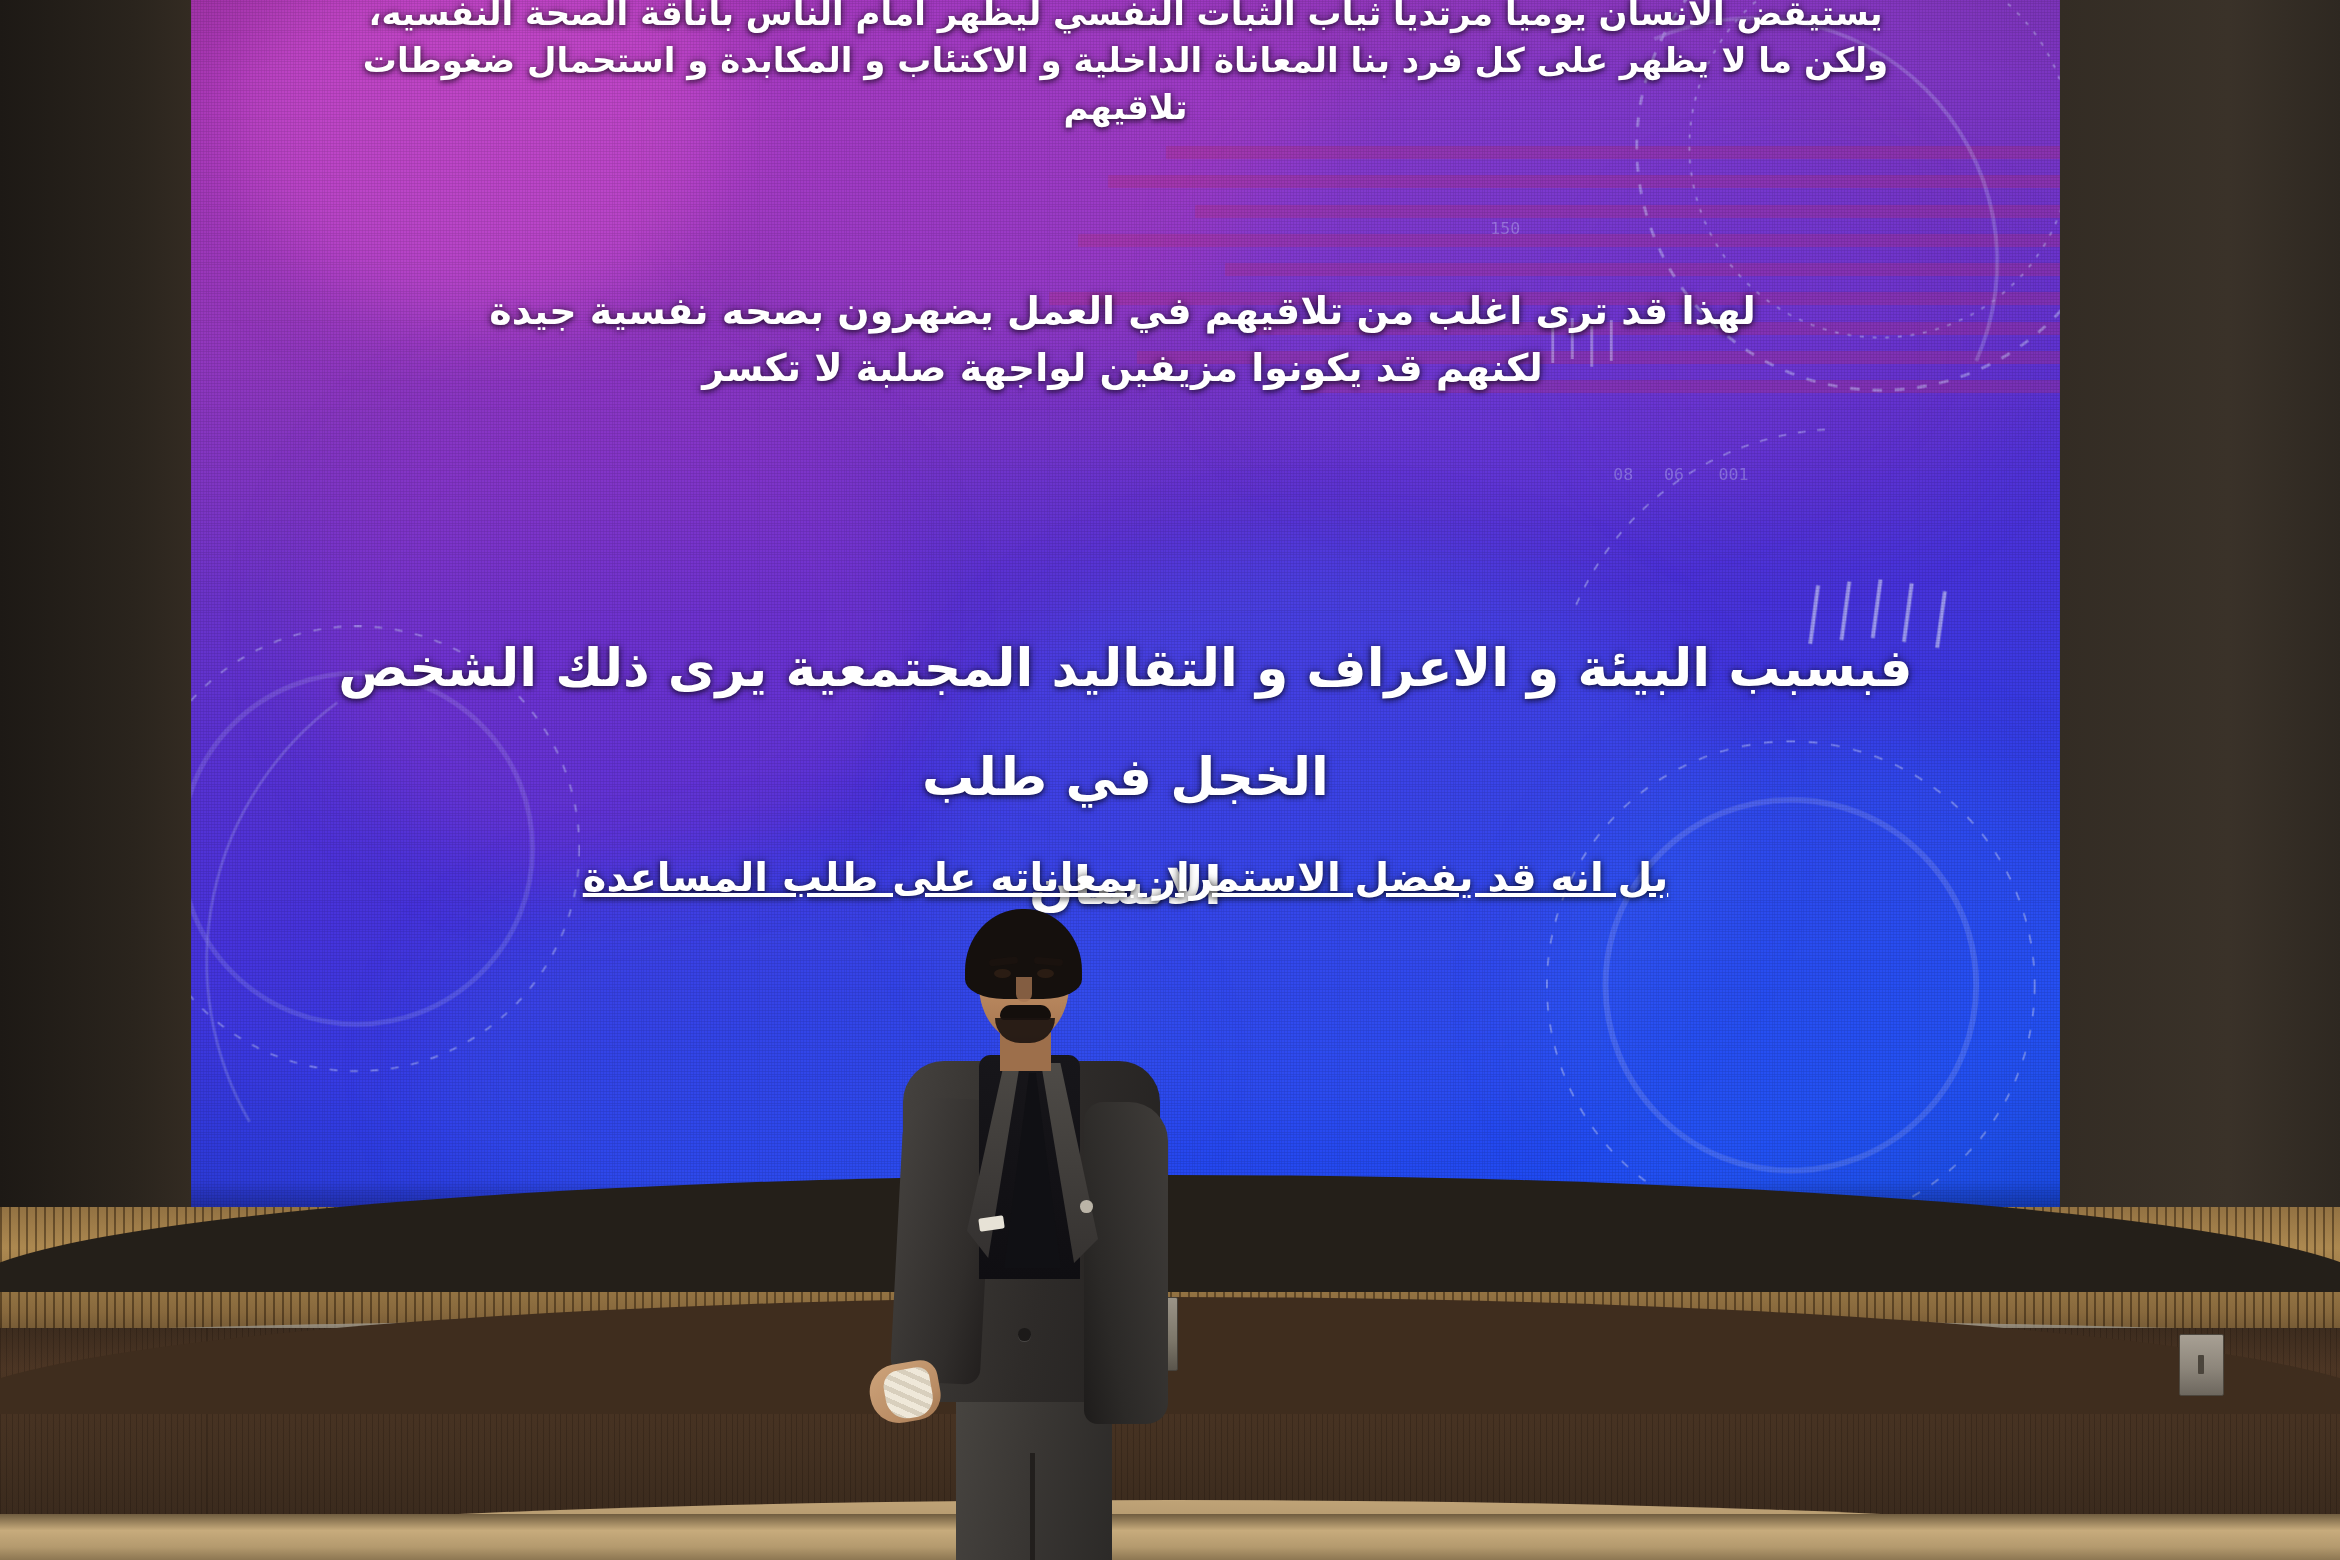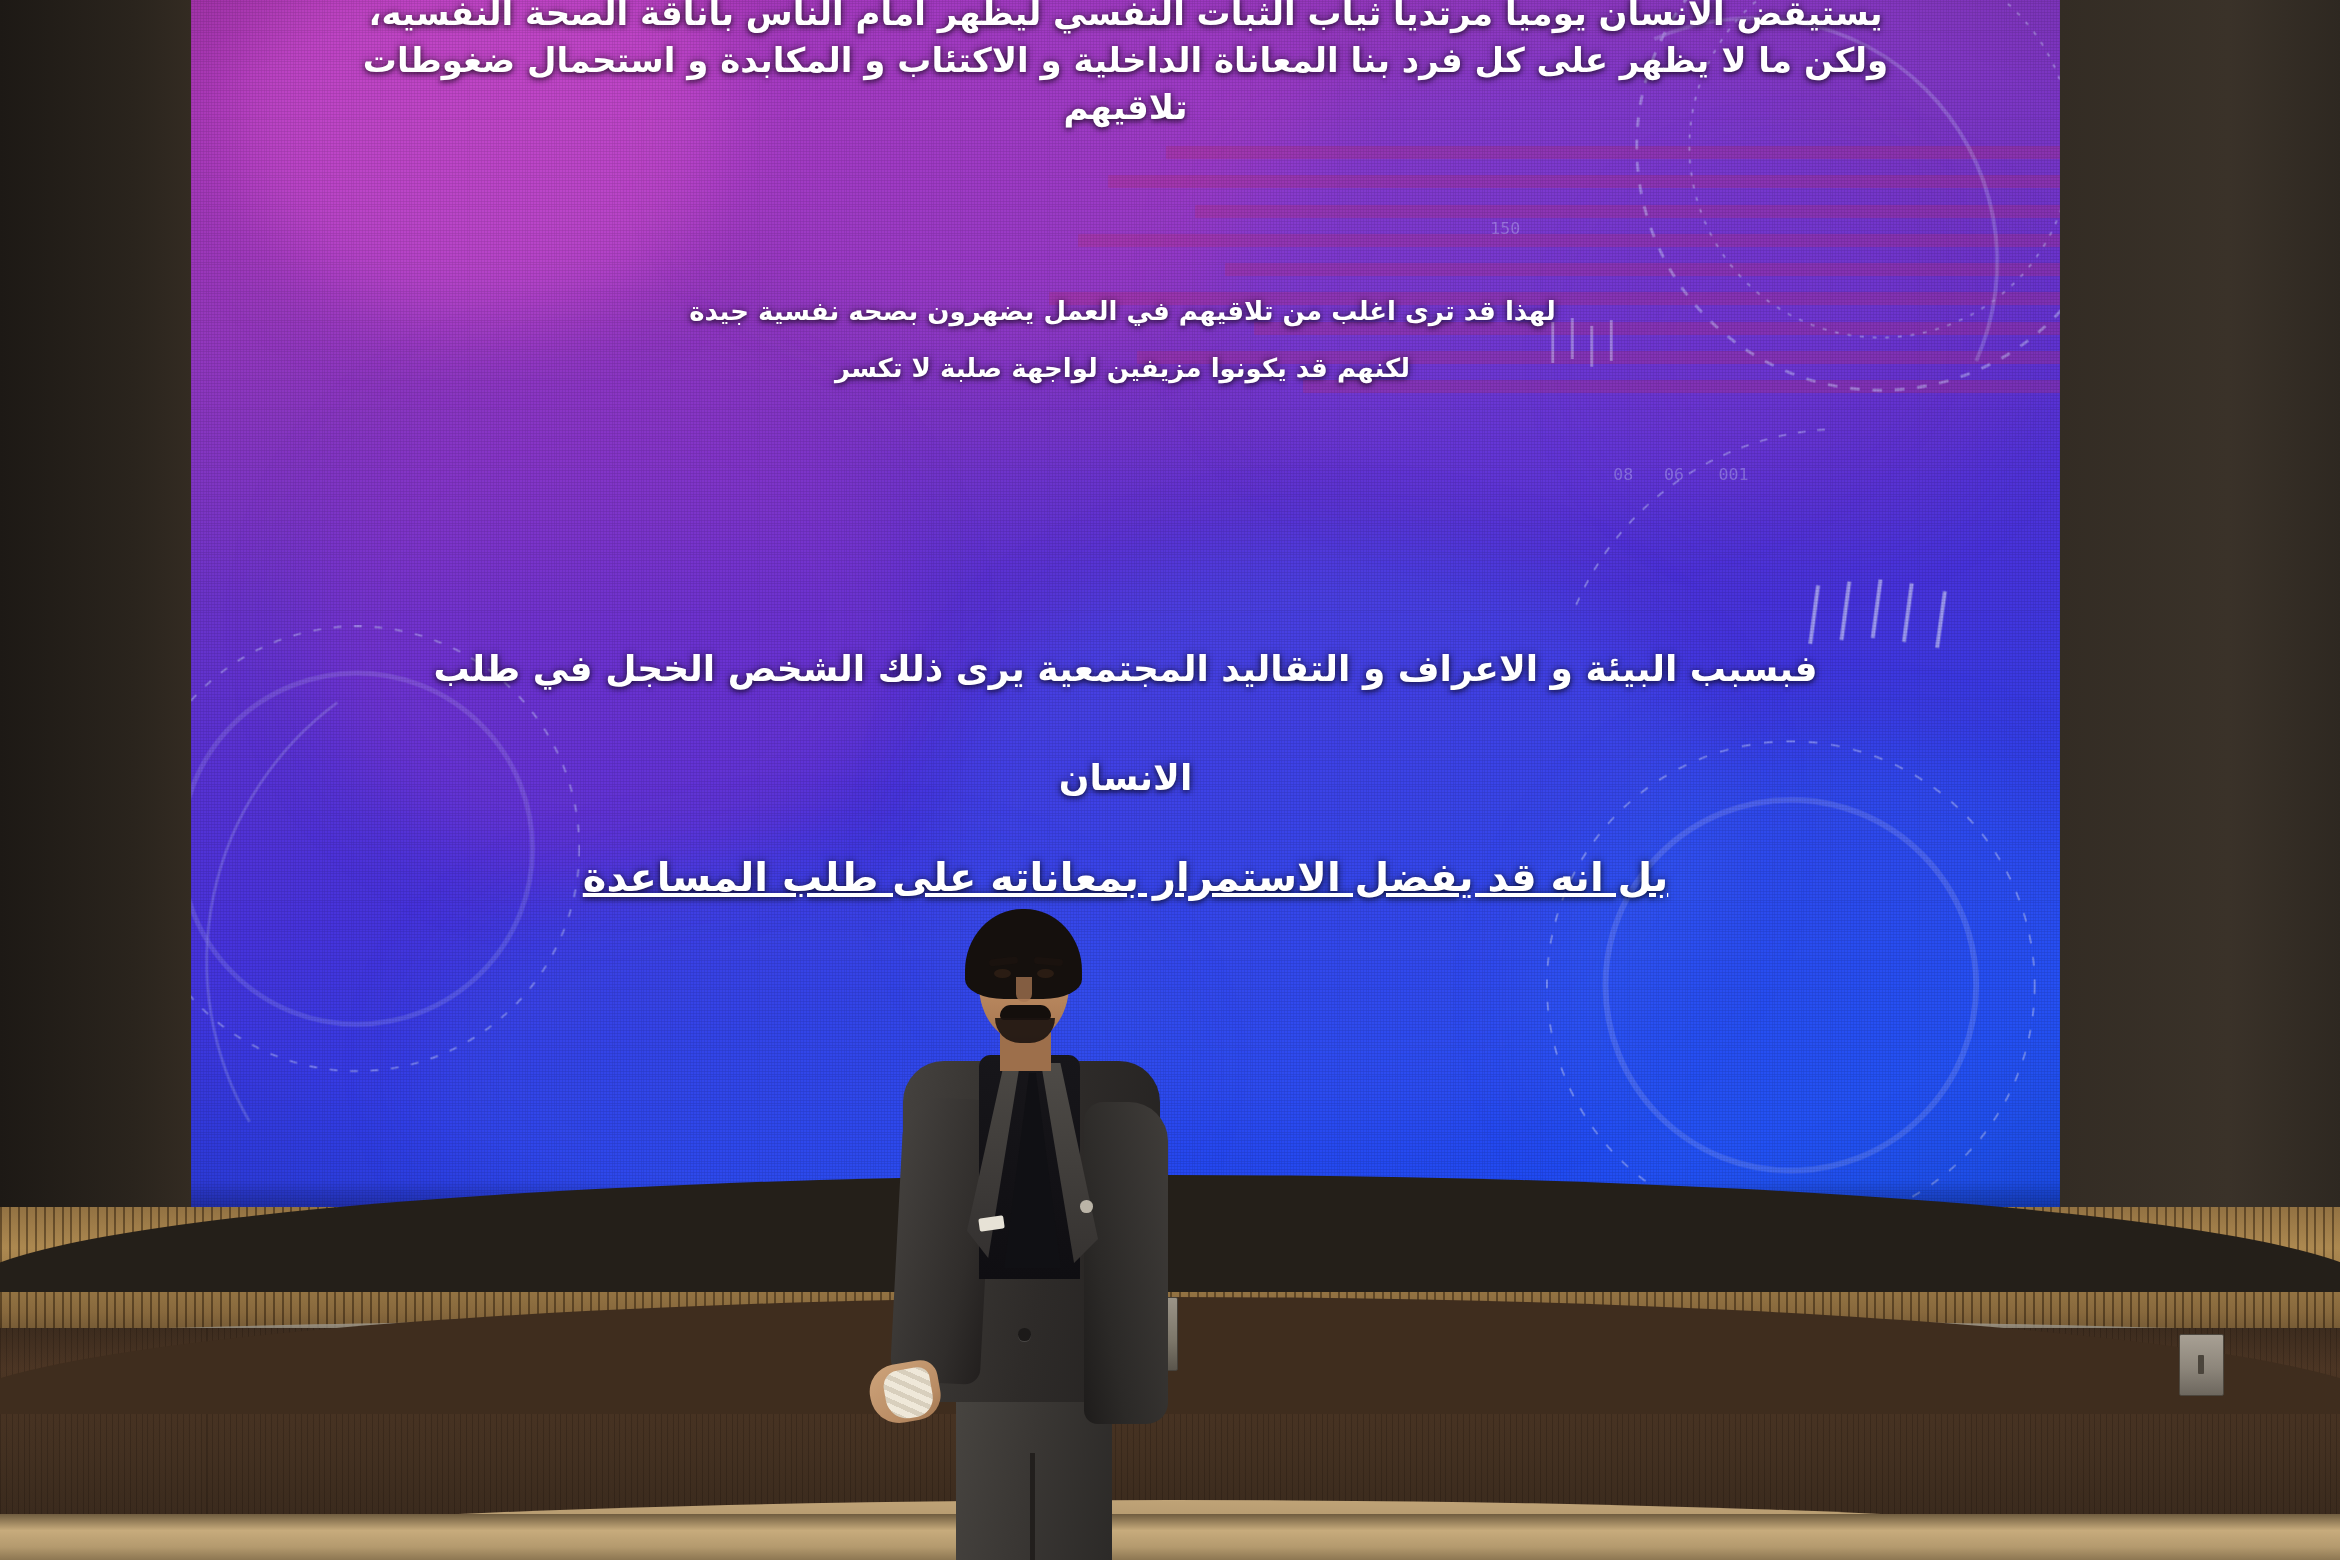--- a/index.html
+++ b/index.html
@@ -75,25 +75,25 @@
     position:absolute;inset:0;color:#fff;direction:rtl;text-align:center;
     text-shadow:0 0 9.8px rgba(0,0,0,.55), 0 2px 4.9px rgba(0,0,0,.5);
     font-weight:700;
   }
   .para-a{
     position:absolute;right:47px;left:47px;top:-9.8px;
     font-size:34px;line-height:47px;letter-spacing:0px;
   }
   .para-b{
     position:absolute;right:182px;left:176px;top:283px;
-    font-size:26px;line-height:57px;
+    font-size:38px;line-height:57px;
   }
   .para-c{
     position:absolute;right:107px;left:107px;top:614px;
-    font-size:36px;line-height:109px;
+    font-size:52px;line-height:109px;
   }
   .line-last{
     position:absolute;right:146px;left:146px;top:847px;
     font-size:40px;line-height:60px;text-decoration:underline;
   }
 
   
   .wood{
     position:absolute;left:0;top:1207px;width:2341px;height:146px;
     background:linear-gradient(180deg,#8a6a3c 0%,#a9854c 28%,#7d5f35 72%,#4a3720 100%);

